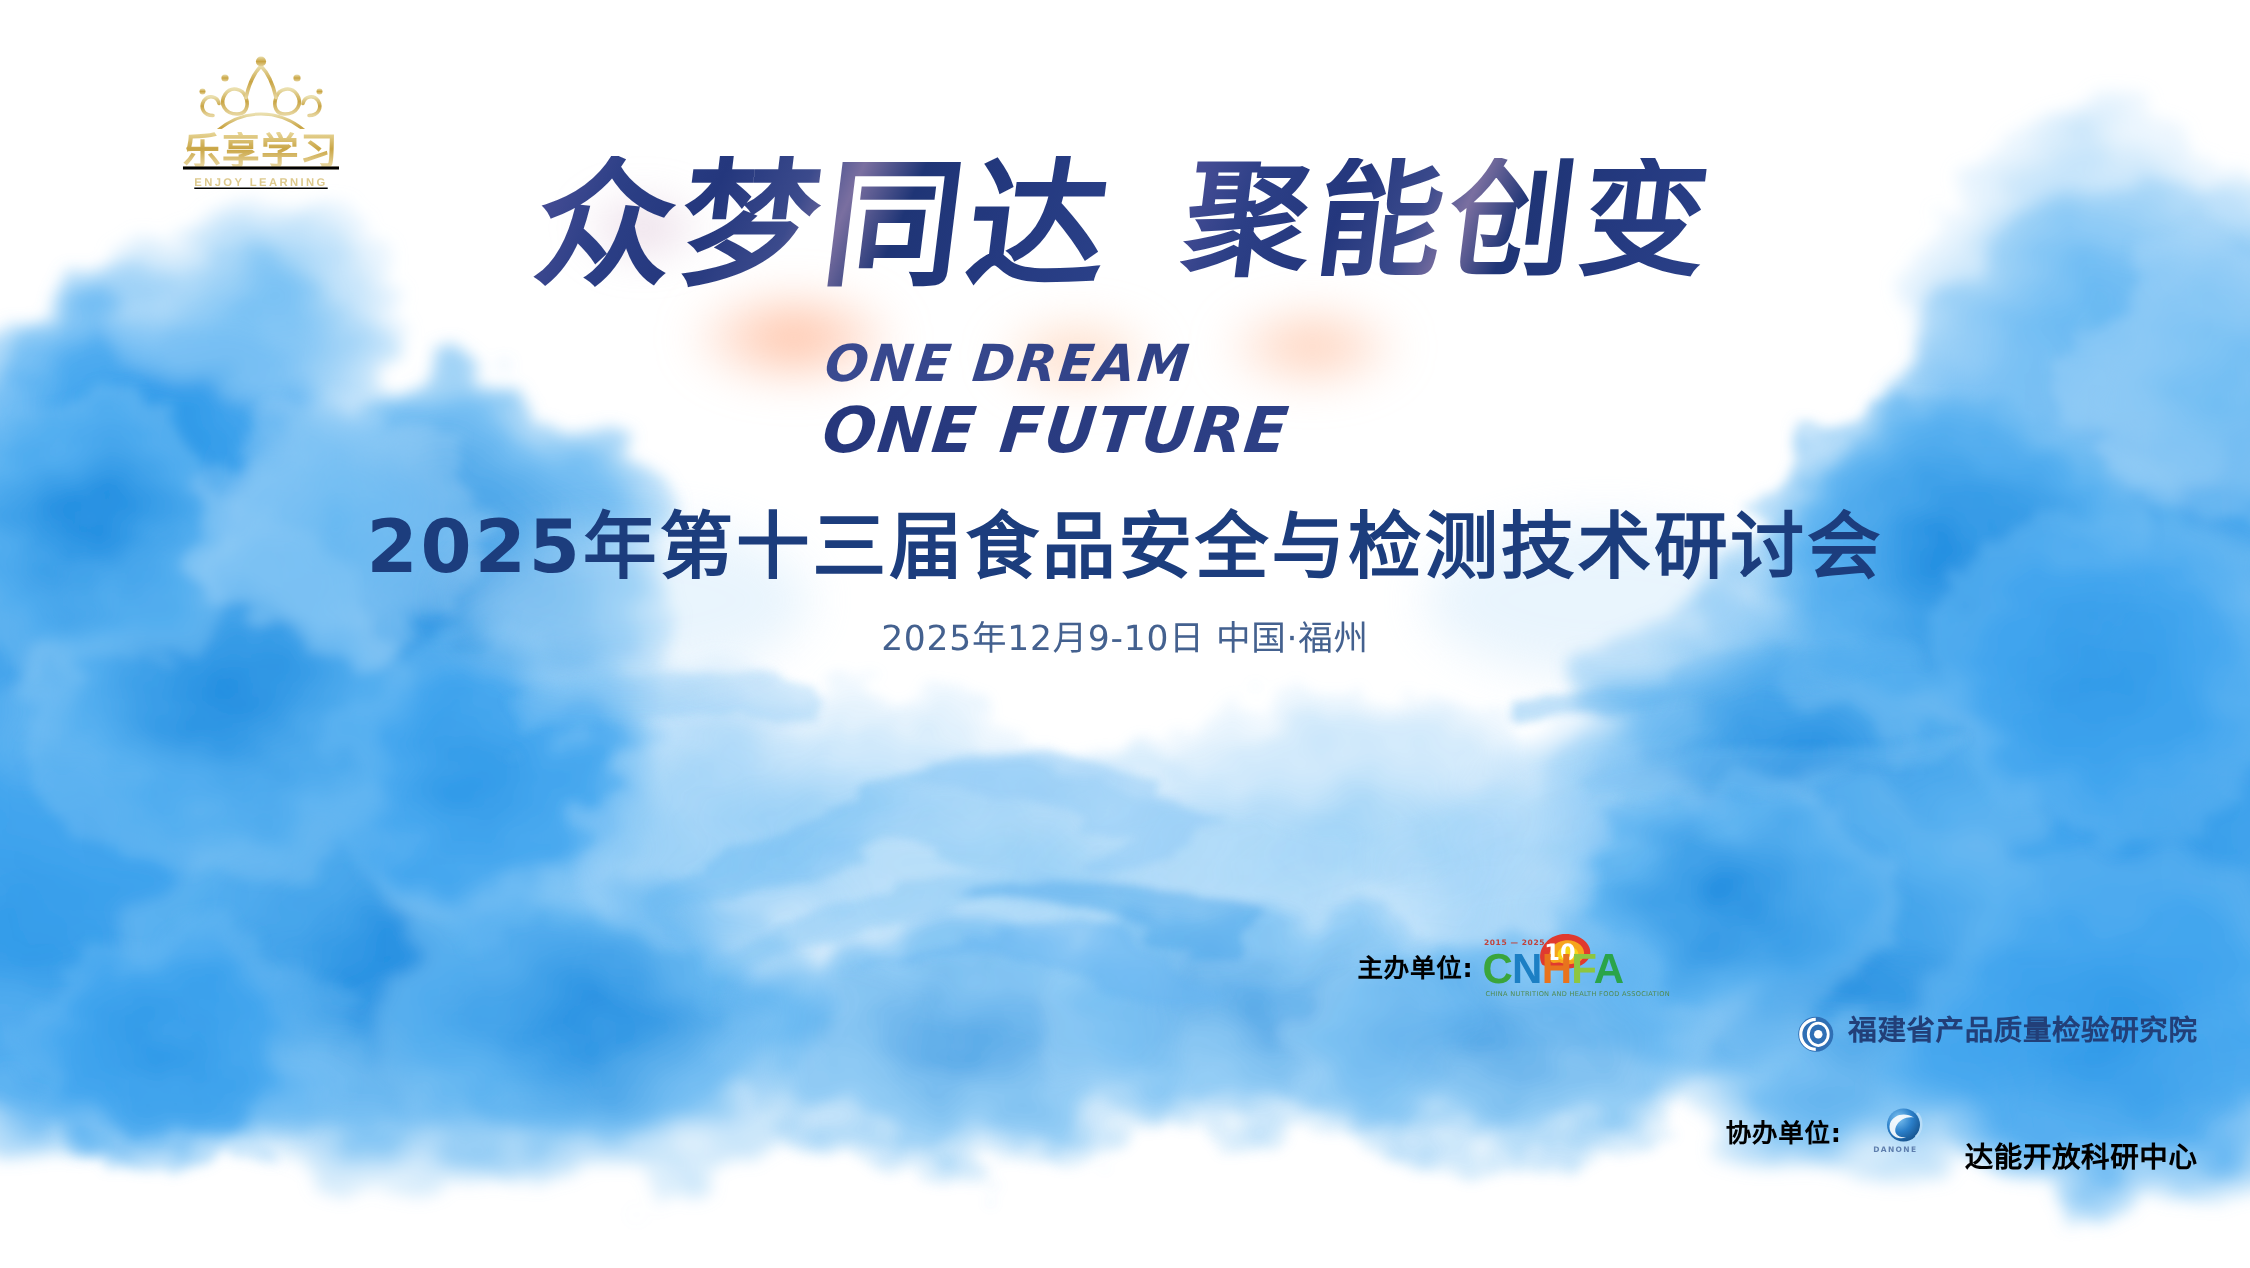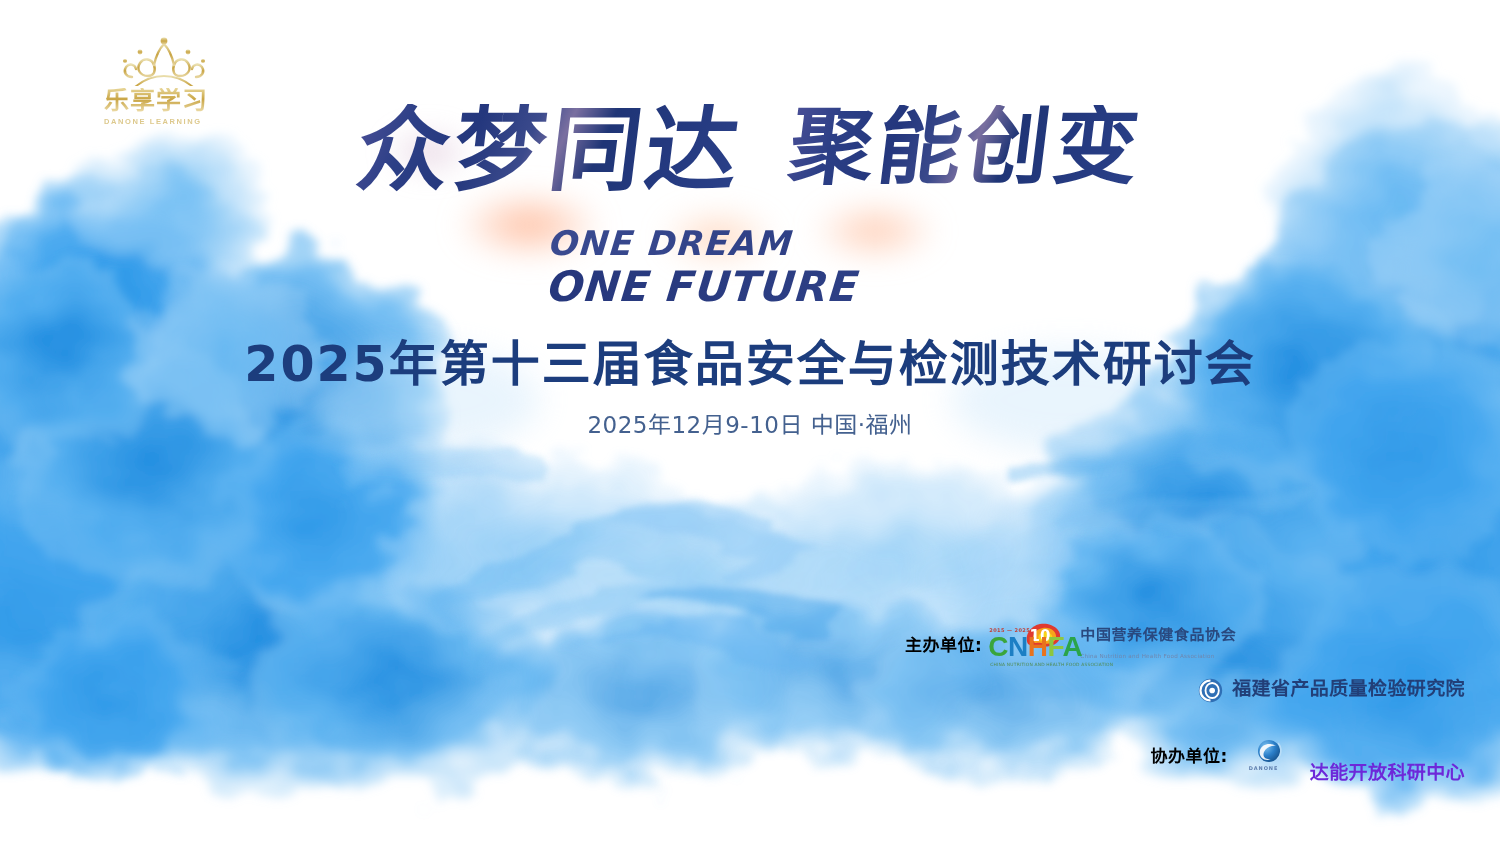--- a/index.html
+++ b/index.html
@@ -28,21 +28,23 @@
   }
   .smoke-svg { position: absolute; inset: 0; width: 100%; height: 100%; }
 
   
   #brand-logo {
     position: absolute;
     left: 104px;
     top: 34px;
     width: 140px;
     height: 104px;
+    text-align: center;
     user-select: none;
+    text-decoration: underline;
   }
   #brand-logo .crown-wrap { height: 52px; }
   #brand-logo .logo-cn {
     font-size: 25px;
     font-weight: 700;
     letter-spacing: 1px;
     line-height: 1;
     margin-top: 2px;
     background: linear-gradient(180deg, #e8d79a 0%, #c9a545 45%, #efe0b0 100%);
     -webkit-background-clip: text;
@@ -195,21 +197,21 @@
     font-weight: 700;
     letter-spacing: .5px;
     white-space: nowrap;
     color: #000000;
   }
   .org-name {
     font-size: 19px;
     font-weight: 700;
     letter-spacing: .4px;
     white-space: nowrap;
-    color: #6d28d9;
+    color: #000000;
     margin-top: 32px;
   }
   #host-row { gap: 6px; }
   #cnhfa-mark {
     position: relative;
     display: inline-block;
     width: 86px;
     height: 34px;
   }
   .cnhfa-letters {
@@ -443,21 +445,21 @@
         <g fill="url(#goldG)">
           <circle cx="60" cy="7" r="3.4"></circle>
           <circle cx="36" cy="18" r="2.4"></circle>
           <circle cx="84" cy="18" r="2.4"></circle>
           <circle cx="21" cy="27" r="2"></circle>
           <circle cx="99" cy="27" r="2"></circle>
         </g>
       </svg>
     </div>
     <div class="logo-cn">乐享学习</div>
-    <div class="logo-en">DANONE LEARNING</div>
+    <div class="logo-en">ENJOY LEARNING</div>
   </div>
 
   <div id="headline-block">
     <div id="calligraphy">
       <span class="warm-glow glow-4"></span>
       <span class="warm-glow glow-1"></span>
       <span class="warm-glow glow-2"></span>
       <span class="warm-glow glow-3"></span>
       <span class="phrase-a">众梦同达</span>
       <span class="phrase-b">聚能创变</span>
@@ -483,24 +485,20 @@
           <path d="M12 20 C9 14 13 7 21 6 C29 5 35 10 34 16 C33 21 25 23 19 21 C16 20 13 22 12 20 Z" fill="#f6a41c"></path>
           <path d="M17 18 C15 14 18 10 23 10 C28 10 31 13 30 16 C29 19 24 20 20 19 Z" fill="#f7d417"></path>
           <text x="18" y="19" font-size="15" font-weight="900" fill="#ffffff" font-family="DejaVu Sans, sans-serif" text-anchor="middle">10</text>
         </svg>
         <span class="cnhfa-letters">
           <span>C</span><span>N</span><span>H</span><span>F</span><span>A</span>
         </span>
         <span class="cnhfa-sub">CHINA NUTRITION AND HEALTH FOOD ASSOCIATION</span>
       </span>
 
-      <span id="cnhfa-text">
-        <span class="cn">中国营养保健食品协会</span><br>
-        <span class="en">China Nutrition and Health Food Association</span>
-      </span>
     </div>
 
     <div id="fjiq-row">
       <svg id="fjiq-mark" viewBox="0 0 30 30" aria-hidden="true">
         <circle cx="15" cy="15" r="14" fill="#2f6fb5"></circle>
         <path d="M15 3 A12 12 0 0 0 15 27" fill="none" stroke="#ffffff" stroke-width="2.6"></path>
         <ellipse cx="17" cy="15" rx="8" ry="9" fill="none" stroke="#ffffff" stroke-width="2.2"></ellipse>
         <circle cx="17" cy="15" r="3.4" fill="#ffffff"></circle>
       </svg>
       <div id="fjiq-lines">

